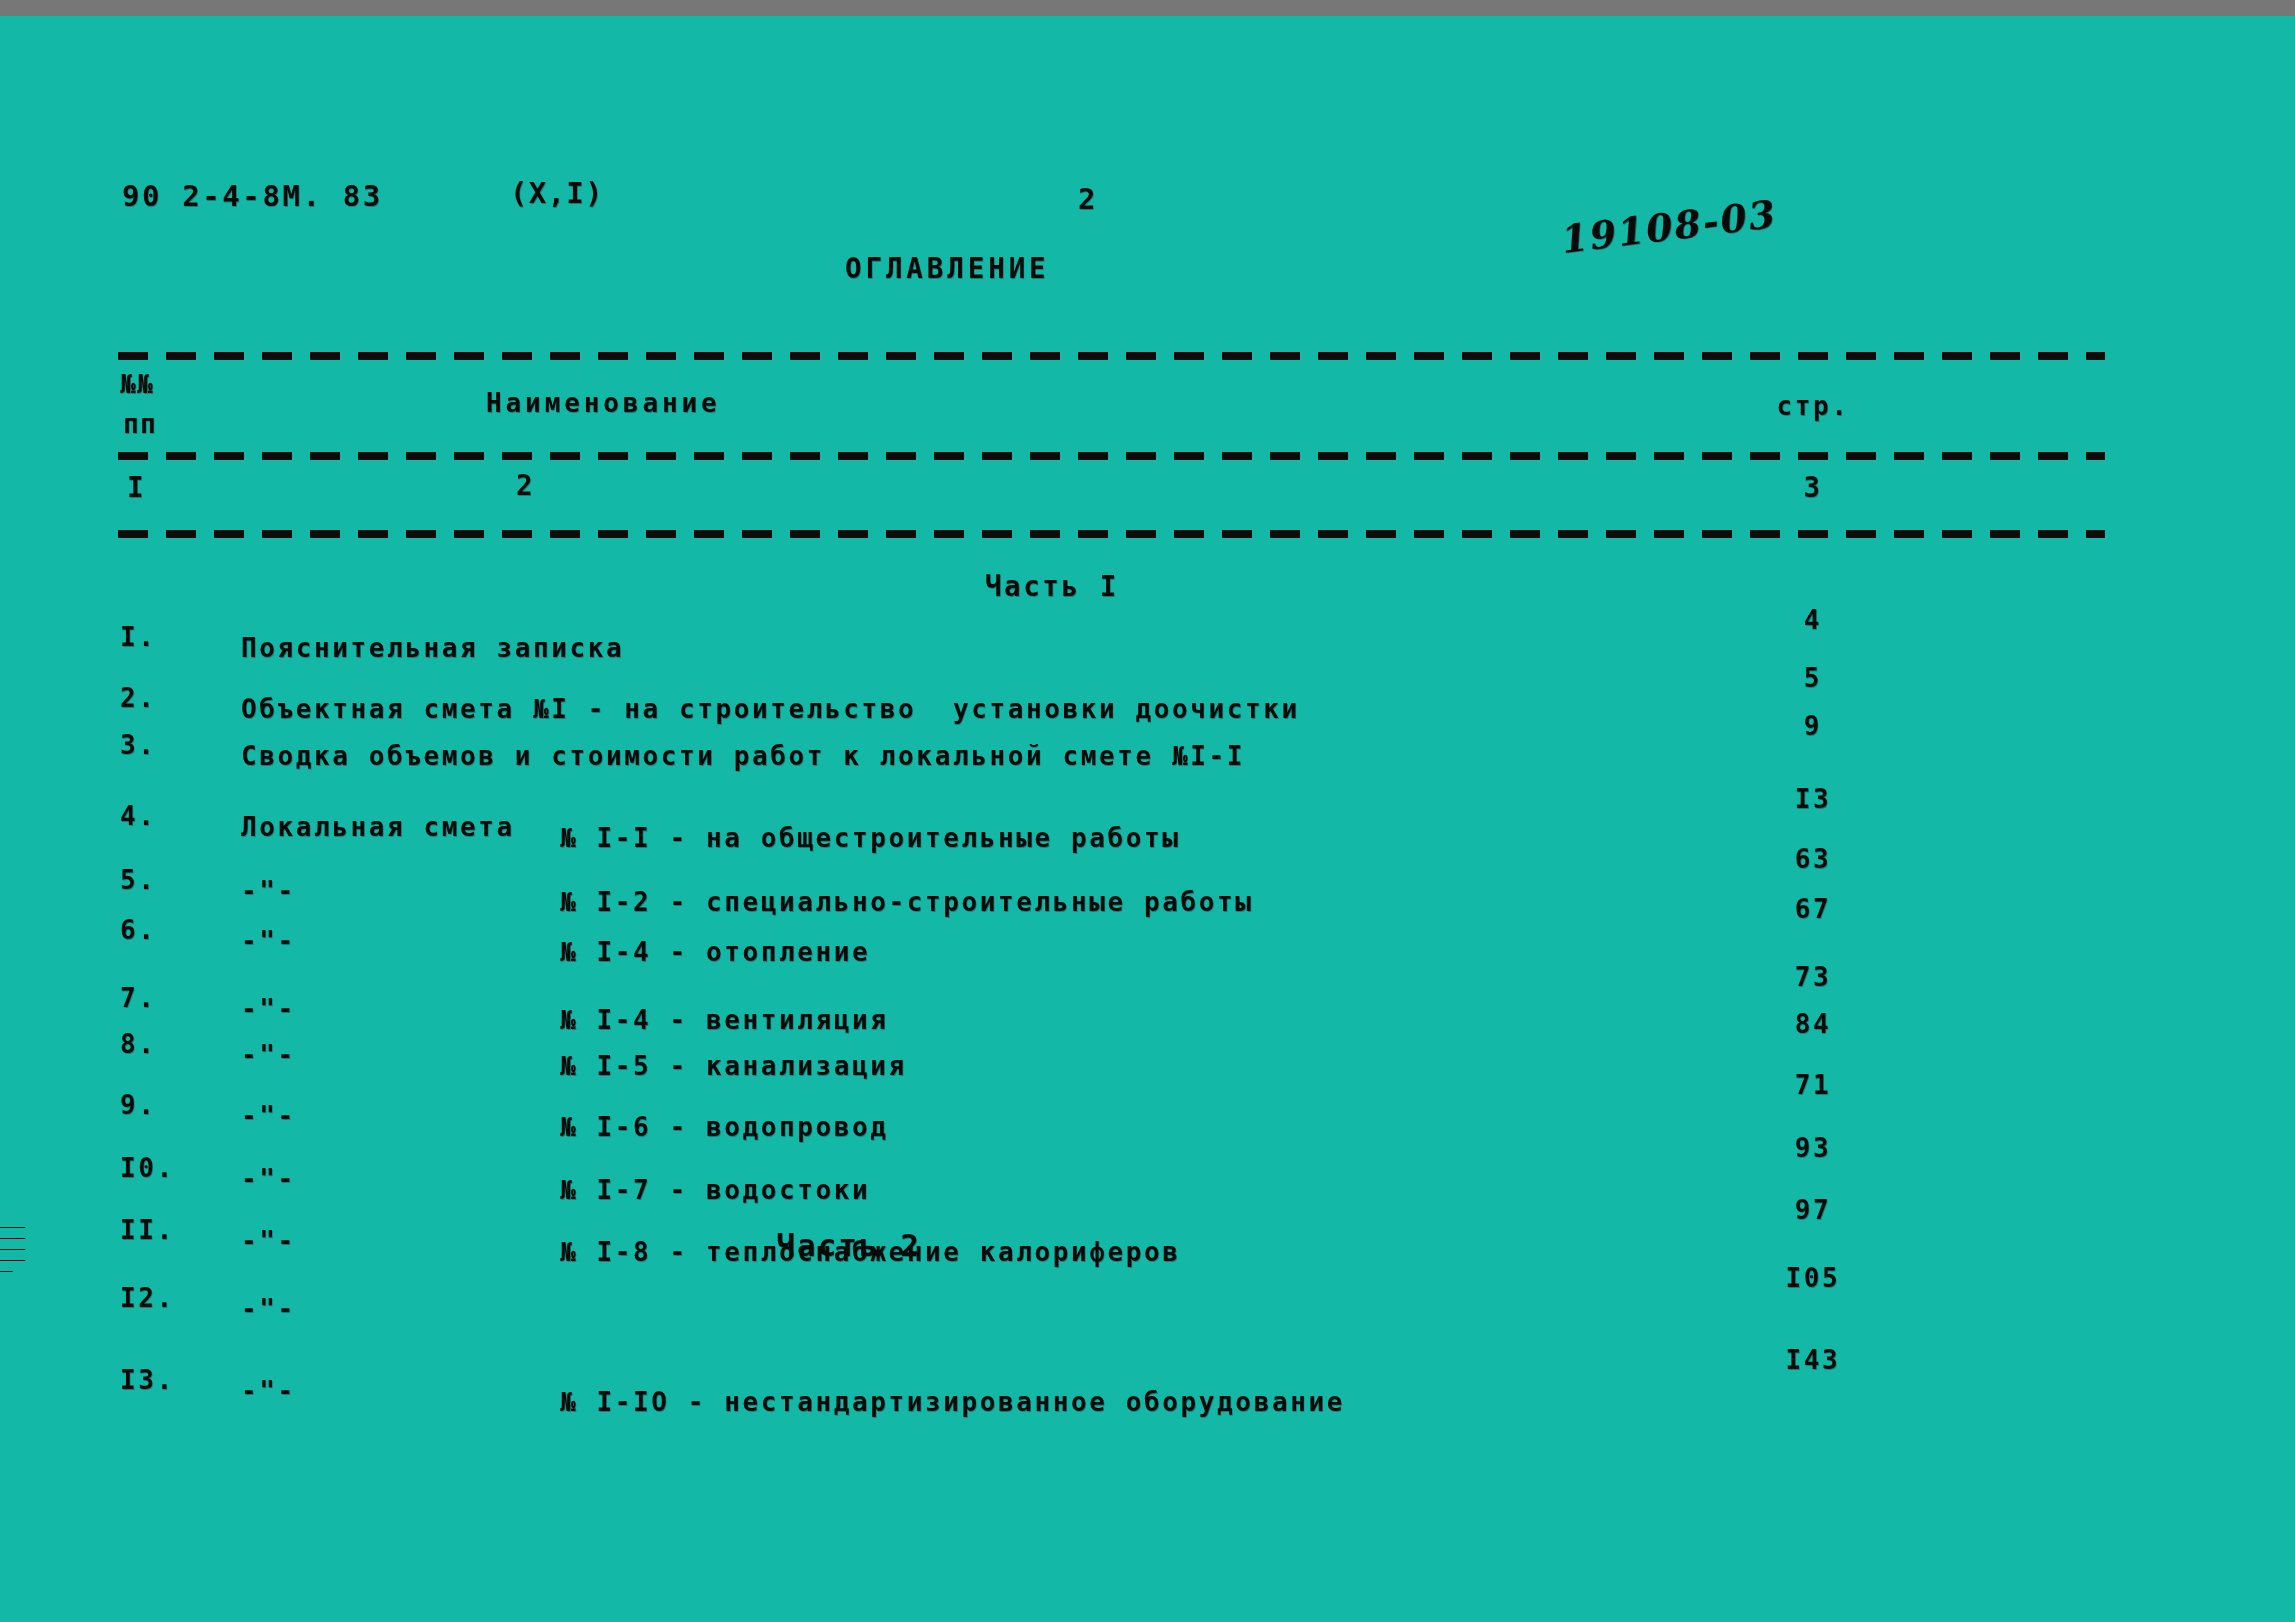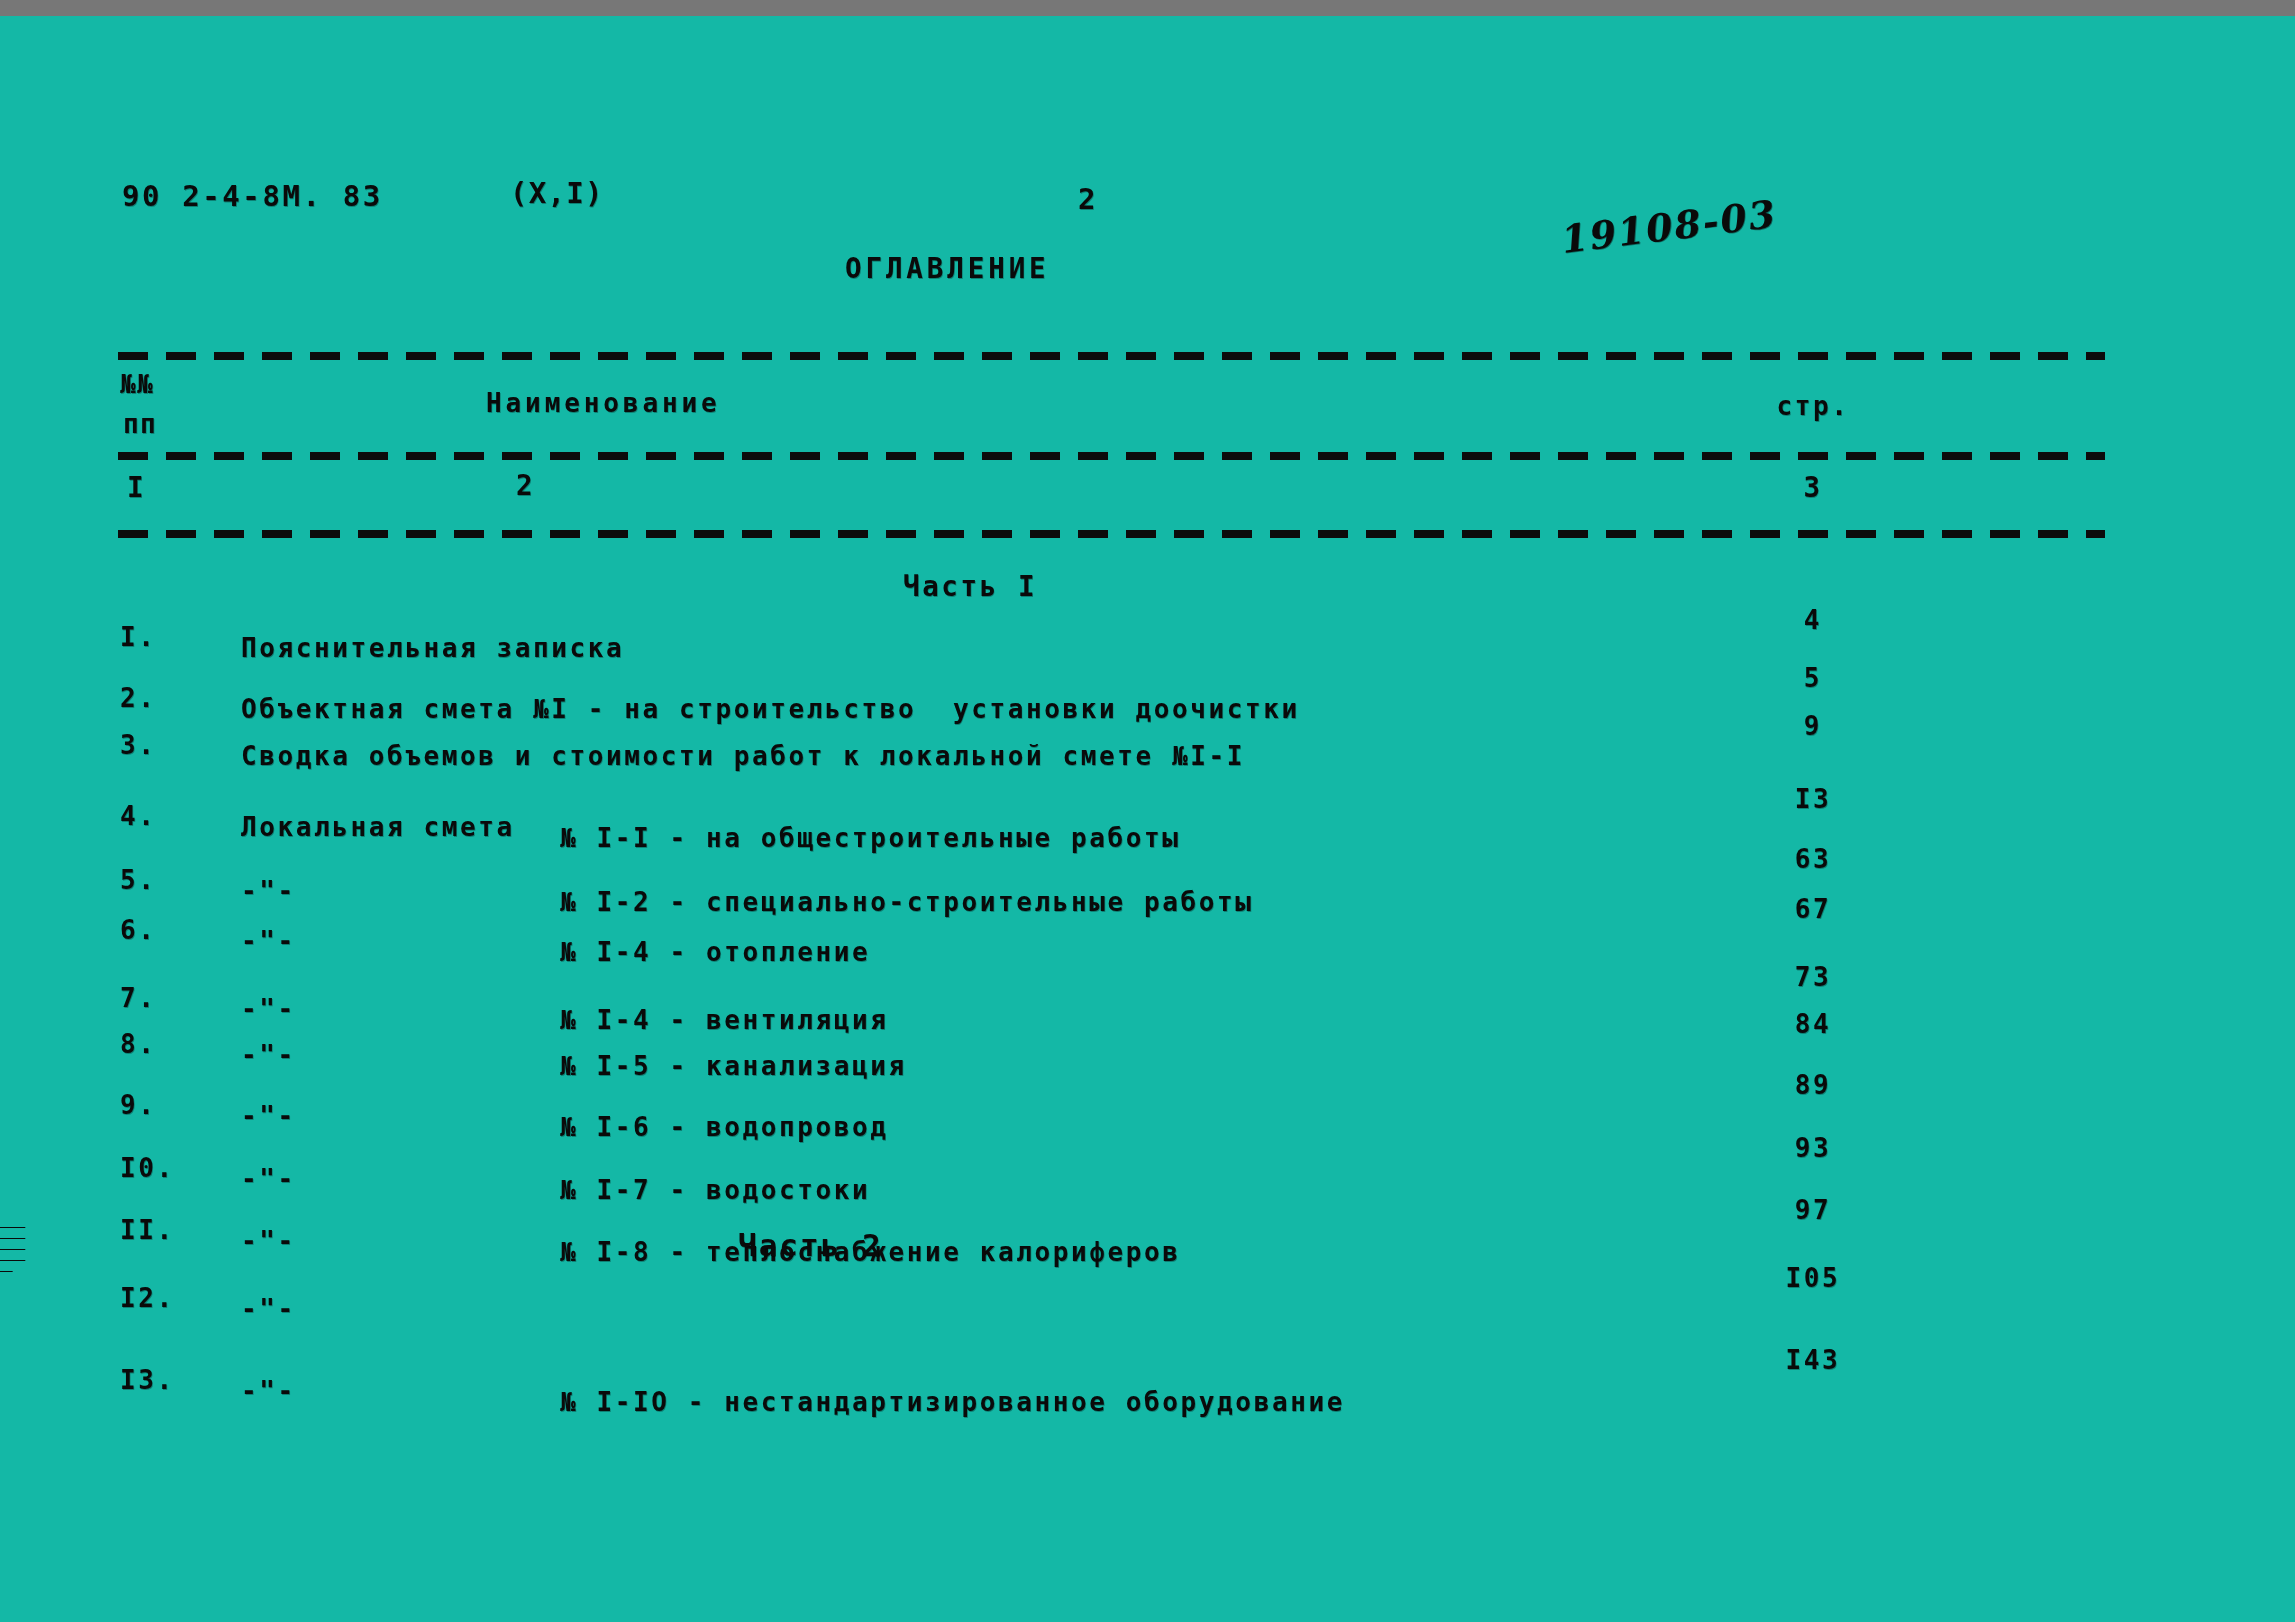--- a/index.html
+++ b/index.html
@@ -17,21 +17,21 @@
   .pagecol{left:1754px;width:118px;text-align:center;}
   .row-num{left:120px;}
   .row-text{left:241px;}
   .row-label{left:560px;}
   .hand{
     font-family:"DejaVu Serif","Liberation Serif",serif;
     font-style:italic;font-weight:bold;font-size:38px;letter-spacing:2px;
     transform:rotate(-7deg);transform-origin:left bottom;
     text-shadow:0.7px 0.7px 0 rgba(0,0,0,.4);
   }
-  .center{text-align:left;}
+  .center{text-align:right;}
 </style>
 </head>
 <body>
 
 <div class="page">
 
   <div class="abs tw" style="left:122px;top:165px;font-size:29px;">90 2-4-8М. 83</div>
   <div class="abs tw" style="left:510px;top:162px;font-size:29px;letter-spacing:1.3px;">(Х,I)</div>
   <div class="abs tw" style="left:1078px;top:168px;font-size:29px;">2</div>
   <div class="abs tw" style="left:845px;top:238px;font-size:27.5px;letter-spacing:3.9px;">ОГЛАВЛЕНИЕ</div>
@@ -105,21 +105,21 @@
     <span class="abs tw row-num">8.</span>
     <span class="abs tw row-text">-"-</span>
     <span class="abs tw row-label">№ I-5 - канализация</span>
     <span class="abs tw pagecol" style="top:-9.2px;">84</span>
   </div>
 
   <div class="abs" style="left:0;top:1065px;width:2295px;">
     <span class="abs tw row-num">9.</span>
     <span class="abs tw row-text">-"-</span>
     <span class="abs tw row-label">№ I-6 - водопровод</span>
-    <span class="abs tw pagecol" style="top:-9.2px;">89</span>
+    <span class="abs tw pagecol" style="top:-9.2px;">71</span>
   </div>
 
   <div class="abs" style="left:0;top:1128px;width:2295px;">
     <span class="abs tw row-num">I0.</span>
     <span class="abs tw row-text">-"-</span>
     <span class="abs tw row-label">№ I-7 - водостоки</span>
     <span class="abs tw pagecol" style="top:-9.2px;">93</span>
   </div>
 
   <div class="abs" style="left:0;top:1190px;width:2295px;text-decoration:underline;">

